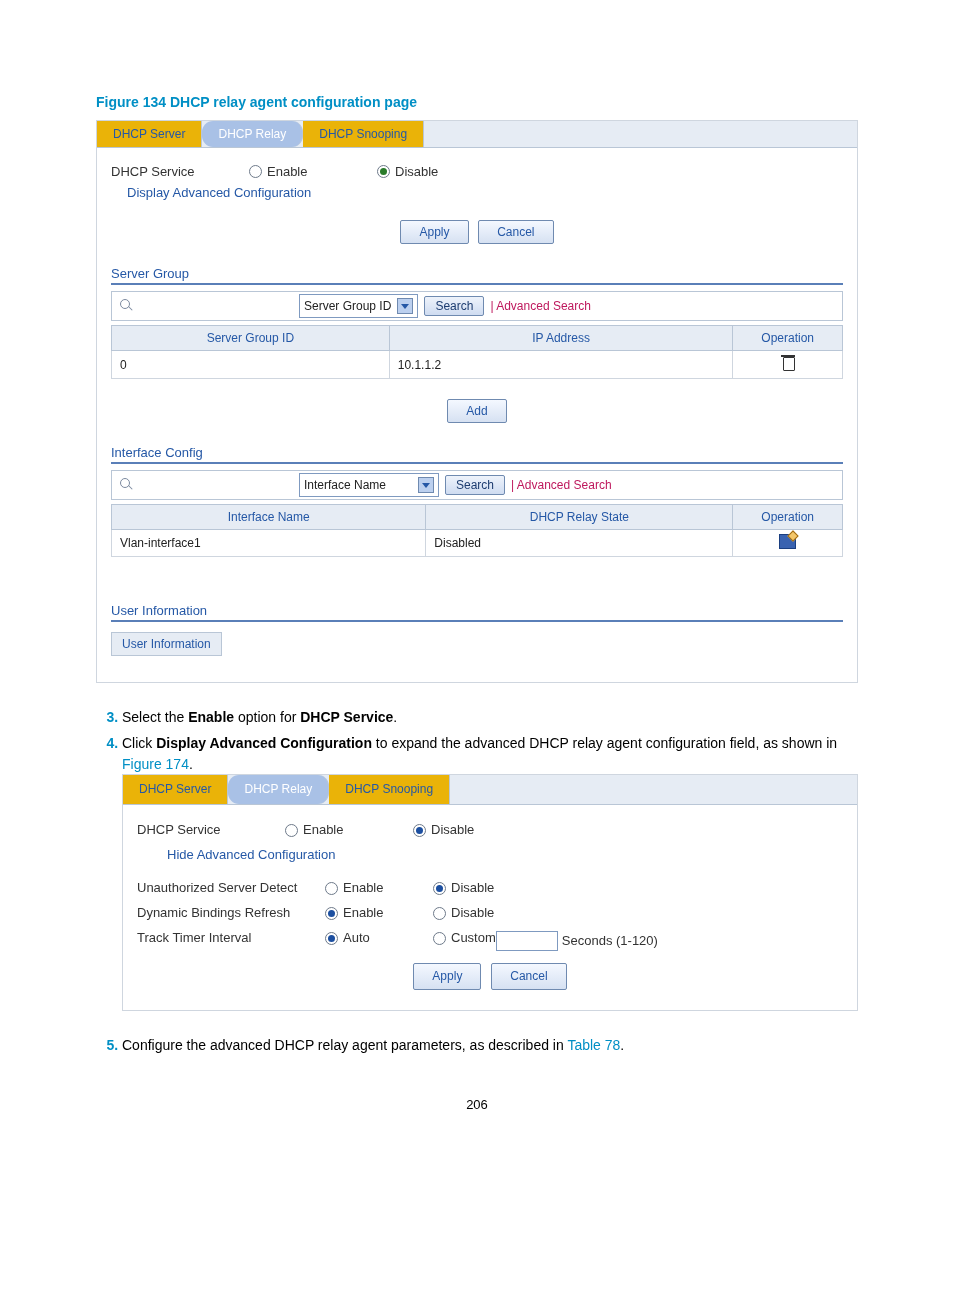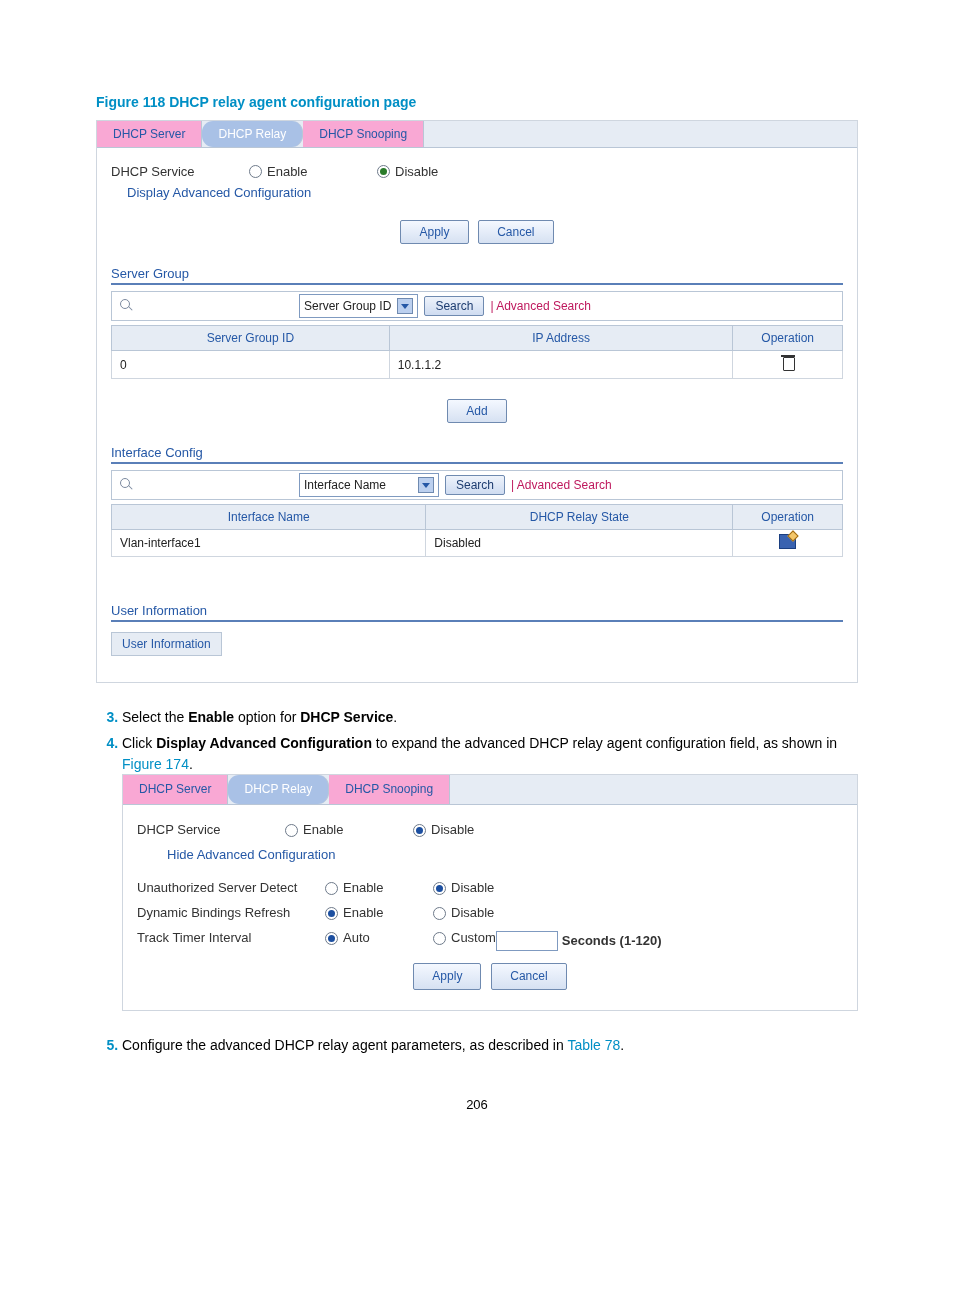--- a/index.html
+++ b/index.html
@@ -31,21 +31,21 @@
     display: flex;
     align-items: stretch;
     background: #e6ecf4;
     border-bottom: 1px solid #b9c6d6;
   }
   .tab {
     padding: 6px 16px;
     font-size: 12px;
     color: #2558a6;
     border-right: 1px solid #b9c6d6;
-    background: #f9a8d4;
+    background: #eab308;
     cursor: pointer;
   }
   .tab.active {
     background: #a9c1e6;
     color: #fff;
     border-radius: 11px;
   }
   .body {
     padding: 10px 14px 14px 14px;
   }
@@ -178,21 +178,21 @@
   ol.steps > li::marker { color:#008fc5; font-weight:bold; }
   .link-inline { color:#008fc5; }
   .pageno { text-align:center; font-size:13px; margin-top:42px; }
   .small-input{ width:56px; height:16px; border:1px solid #7f9ac0; font-size:12px;}
 </style>
 </head>
 <body>
 
 <div class="page">
 
-  <div class="figure-caption">Figure 118 DHCP relay agent configuration page</div>
+  <div class="figure-caption">Figure 134 DHCP relay agent configuration page</div>
 
   <div class="panel" style="padding-bottom:12px;">
     <div class="tabs">
       <div class="tab">DHCP Server</div>
       <div class="tab active">DHCP Relay</div>
       <div class="tab">DHCP Snooping</div>
       <div style="flex:1;"></div>
     </div>
 
     <div class="body">
@@ -343,21 +343,21 @@
           <div class="row" style="align-items:flex-start;">
             <span class="label" style="width:170px;">Track Timer Interval</span>
             <span class="radio selected-blue" style="width:90px;">
               <span class="dot"></span>
                 <span>Auto</span>
             </span>
             <span style="display:inline-block;">
               <span class="radio">
                 <span class="dot"></span>
                   <span>Custom</span>
-              </span><input class="small-input" type="text" style=""><span style="margin-left:4px;font-weight:bold;">Seconds (1-120)</span>
+              </span><input class="small-input" type="text" style=""><span style="margin-left:4px;">Seconds (1-120)</span>
             </span>
           </div>
           <div class="btnbar" style="margin-top:12px;">
             <span class="btn">Apply</span>
             <span class="btn">Cancel</span>
           </div>
         </div>
       </div>
     </li>
     <li>

